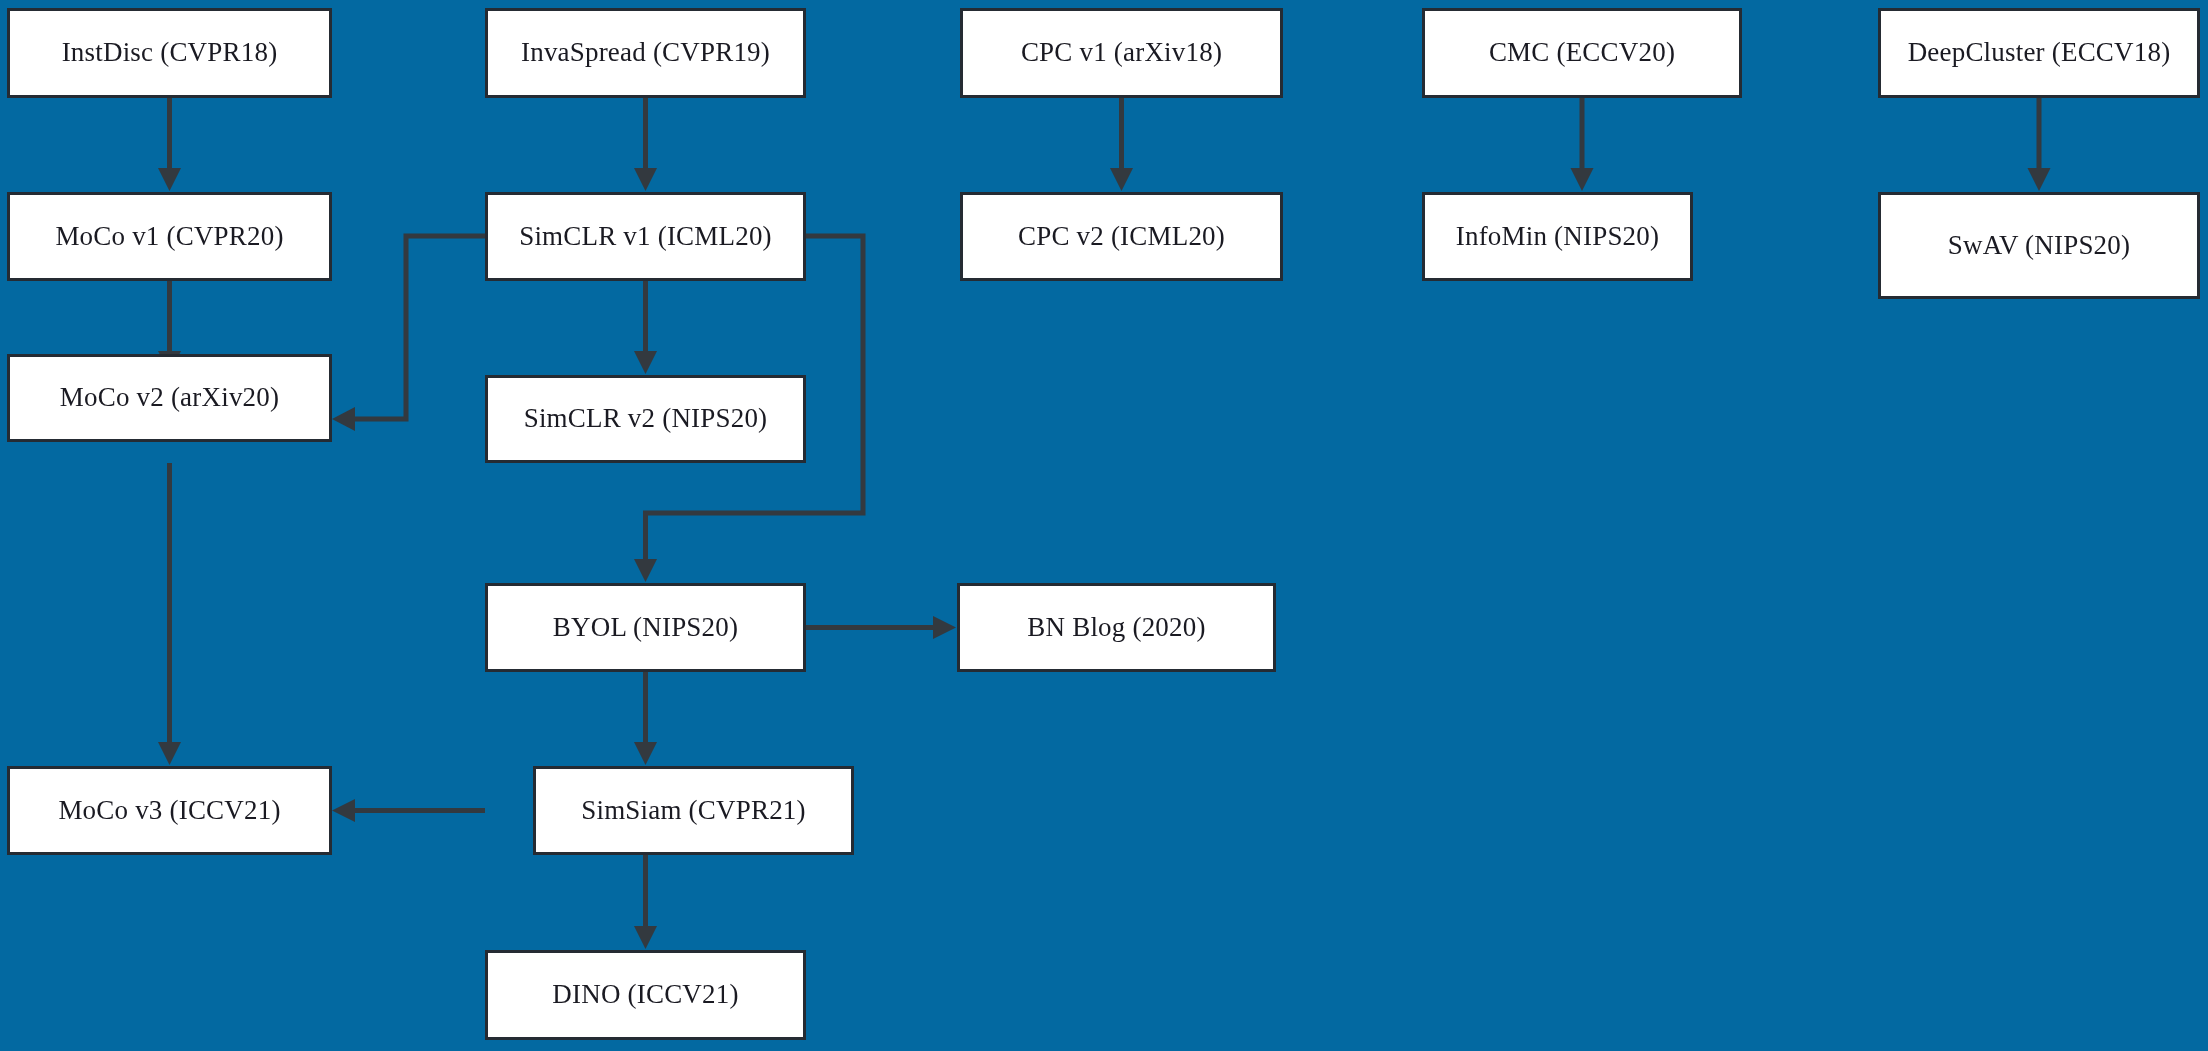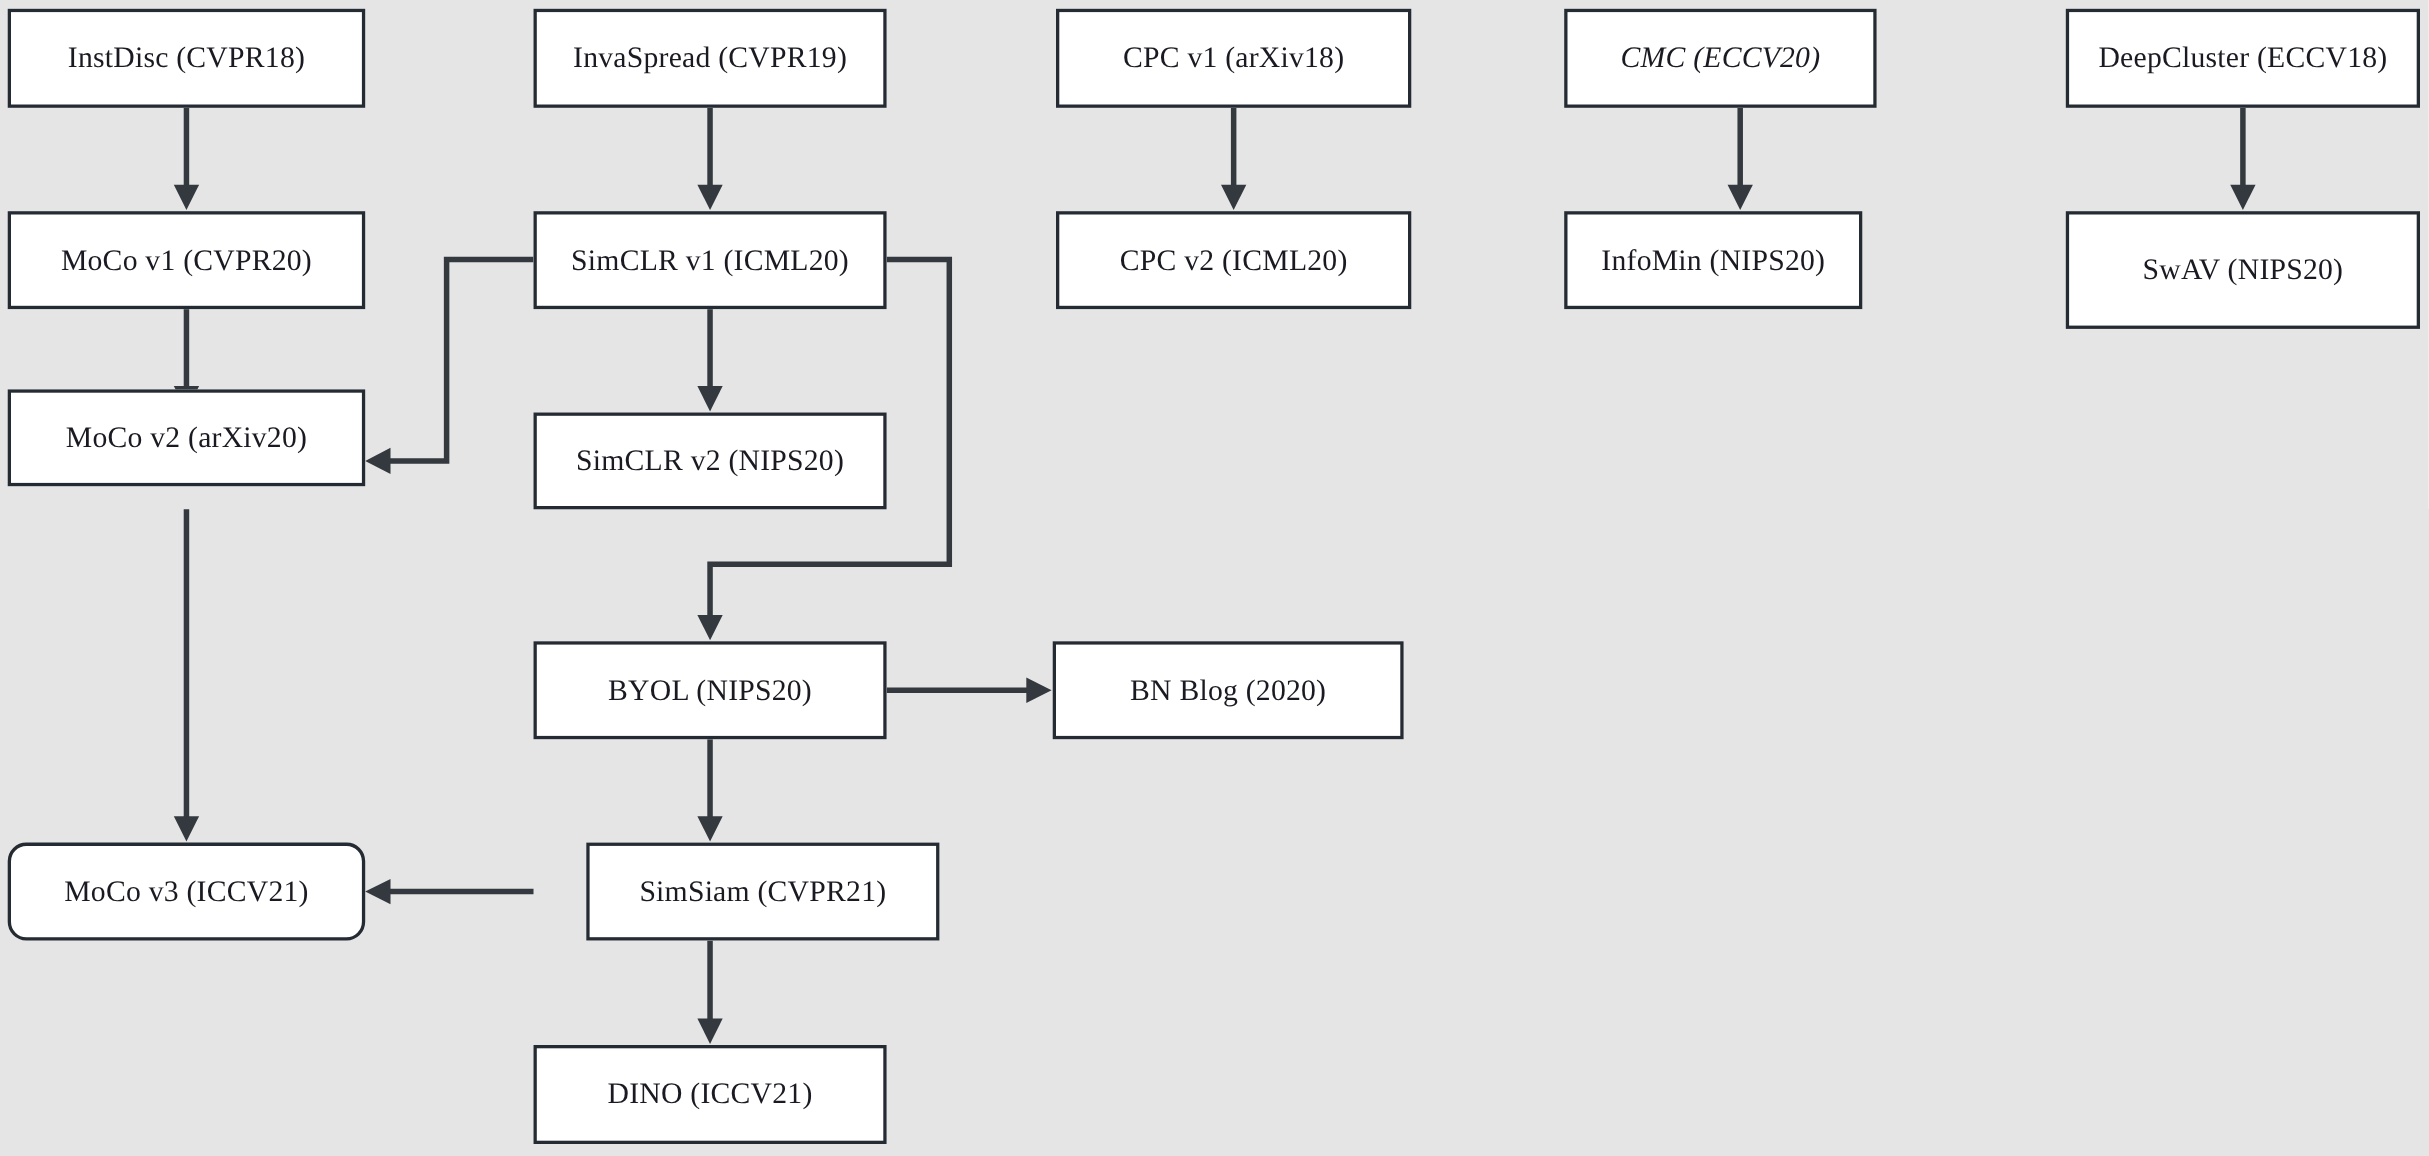--- a/index.html
+++ b/index.html
@@ -4,21 +4,21 @@
 <style>
   html, body {
     margin: 0;
     padding: 0;
     background: #ffffff;
   }
   #canvas {
     position: relative;
     width: 2208px;
     height: 1051px;
-    background: #e5e5e5;
+    background: #0369a1;
     font-family: "Liberation Serif", "DejaVu Serif", serif;
     overflow: hidden;
   }
   .node {
     position: absolute;
     box-sizing: border-box;
     background: #ffffff;
     border: 3px solid #252b33;
     display: flex;
     align-items: center;
@@ -108,21 +108,21 @@
   </div>
 
   <div class="node" style="left:7px;  top:192px; width:325px; height:89px;">
     <span class="node-label">MoCo v1 (CVPR20)</span>
   </div>
 
   <div class="node" style="left:7px;  top:354px; width:325px; height:88px;">
     <span class="node-label">MoCo v2 (arXiv20)</span>
   </div>
 
-  <div class="node" style="left:7px;  top:766px; width:325px; height:89px;border-radius:17px;">
+  <div class="node" style="left:7px;  top:766px; width:325px; height:89px;">
     <span class="node-label">MoCo v3 (ICCV21)</span>
   </div>
 
   <div class="node" style="left:485px; top:8px;   width:321px; height:90px;align-items:center;">
     <span class="node-label">InvaSpread (CVPR19)</span>
   </div>
 
   <div class="node" style="left:485px; top:192px; width:321px; height:89px;">
     <span class="node-label">SimCLR v1 (ICML20)</span>
   </div>
@@ -148,21 +148,21 @@
   </div>
 
   <div class="node" style="left:960px; top:192px; width:323px; height:89px;">
     <span class="node-label">CPC v2 (ICML20)</span>
   </div>
 
   <div class="node" style="left:957px; top:583px; width:319px; height:89px;font-family:Liberation Serif, serif;">
     <span class="node-label">BN Blog (2020)</span>
   </div>
 
-  <div class="node" style="left:1422px; top:8px;   width:284px; height:90px;font-style:italic;">
+  <div class="node" style="left:1422px; top:8px;   width:320px; height:90px;">
     <span class="node-label">CMC (ECCV20)</span>
   </div>
 
   <div class="node" style="left:1422px; top:192px; width:271px; height:89px;">
     <span class="node-label">InfoMin (NIPS20)</span>
   </div>
 
   <div class="node" style="left:1878px; top:8px;   width:322px; height:90px;">
     <span class="node-label">DeepCluster (ECCV18)</span>
   </div>

